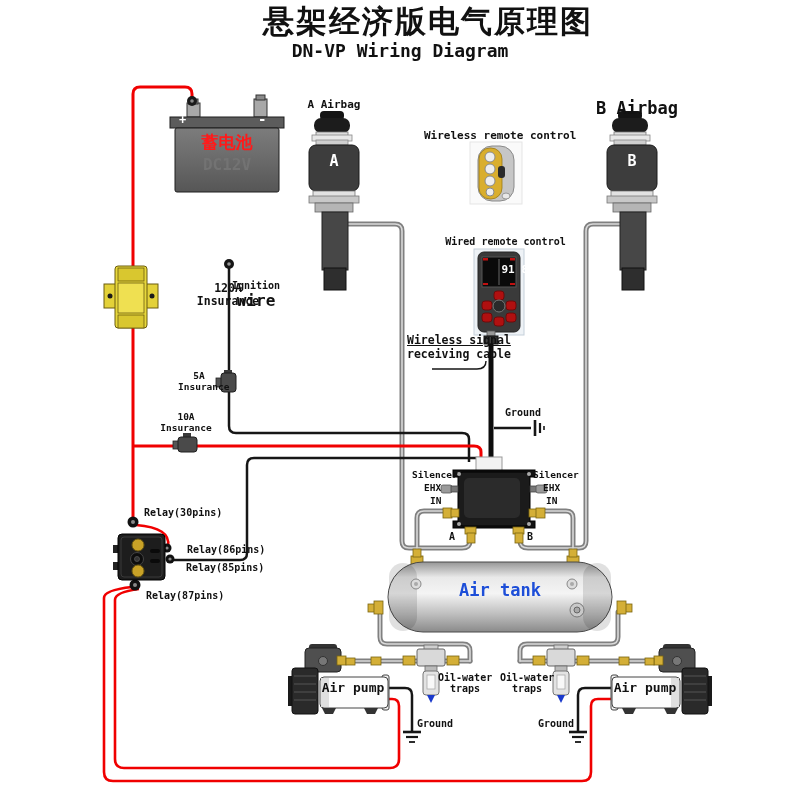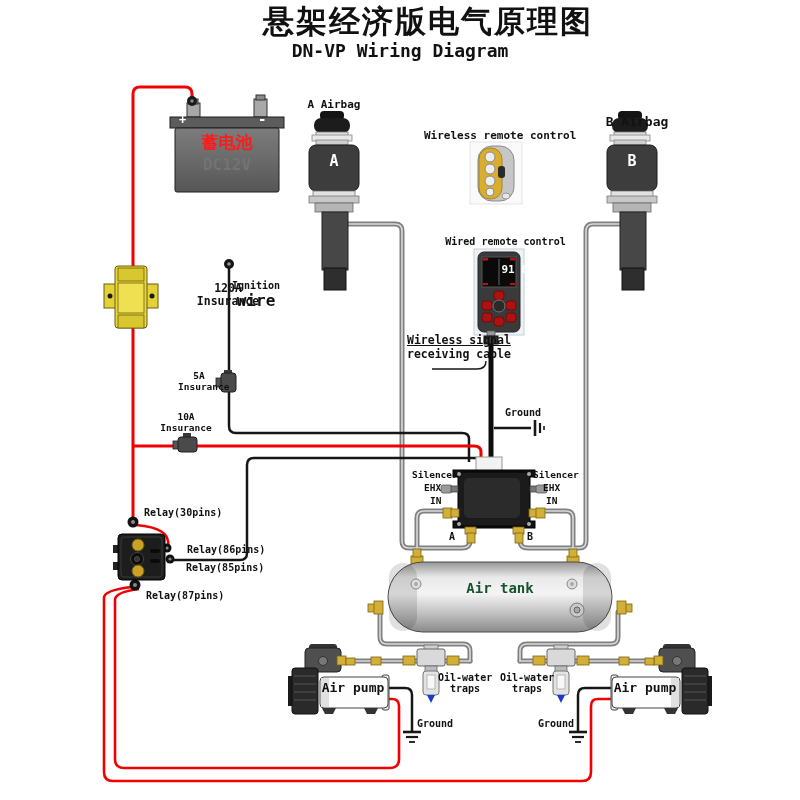--- a/index.html
+++ b/index.html
@@ -322,21 +322,21 @@
 
 <div class="lbl title-cn">悬架经济版电气原理图</div>
 <div class="lbl title-en">DN-VP Wiring Diagram</div>
 
 <div class="lbl batt-t1 ctr">蓄电池</div>
 <div class="lbl batt-t2 ctr">DC12V</div>
 <div class="lbl white" style="left:179px;top:114px;font-size:12px;">+</div>
 <div class="lbl white" style="left:258px;top:112px;font-size:14px;">-</div>
 
 <div class="lbl ctr" style="left:291px;top:99px;width:86px;font-size:11px;">A Airbag</div>
-<div class="lbl ctr" style="left:594px;top:99px;width:86px;font-size:13px;margin-top:16px;">B Airbag</div>
+<div class="lbl ctr" style="left:594px;top:99px;width:86px;font-size:17px;">B Airbag</div>
 <div class="lbl ctr white" style="left:322px;top:153px;width:24px;font-size:15px;">A</div>
 <div class="lbl ctr white" style="left:620px;top:153px;width:24px;font-size:15px;">B</div>
 
 <div class="lbl ctr" style="left:424px;top:130px;width:140px;font-size:11px;">Wireless remote control</div>
 <div class="lbl ctr" style="left:442px;top:236px;width:127px;font-size:10px;">Wired remote control</div>
 <div class="lbl ctr white" style="left:481px;top:264px;width:16px;font-size:11px;margin-left:39px;">85</div>
 <div class="lbl ctr white" style="left:500px;top:264px;width:16px;font-size:11px;">91</div>
 
 <div class="lbl ctr" style="left:196px;top:282px;width:64px;font-size:11.5px;">120A</div>
 <div class="lbl ctr" style="left:196px;top:295px;width:64px;font-size:11.5px;">Insurance</div>
@@ -362,21 +362,21 @@
 
 <div class="lbl" style="left:412px;top:470px;font-size:9.5px;">Silencer</div>
 <div class="lbl" style="left:533px;top:470px;font-size:9.5px;">Silencer</div>
 <div class="lbl" style="left:424px;top:483px;font-size:9.5px;">EHX</div>
 <div class="lbl" style="left:543px;top:483px;font-size:9.5px;">EHX</div>
 <div class="lbl" style="left:430px;top:496px;font-size:9.5px;">IN</div>
 <div class="lbl" style="left:546px;top:496px;font-size:9.5px;">IN</div>
 <div class="lbl" style="left:449px;top:531px;font-size:10px;">A</div>
 <div class="lbl" style="left:527px;top:531px;font-size:10px;">B</div>
 
-<div class="lbl ctr" style="left:420px;top:581px;width:160px;font-size:14px;color:#14532d;">Air tank</div>
+<div class="lbl ctr" style="left:420px;top:581px;width:160px;font-size:17px;color:#1d4ed8;">Air tank</div>
 
 <div class="lbl ctr" style="left:438px;top:672px;width:54px;font-size:10px;">Oil-water</div>
 <div class="lbl ctr" style="left:438px;top:683px;width:54px;font-size:10px;">traps</div>
 <div class="lbl ctr" style="left:500px;top:672px;width:54px;font-size:10px;">Oil-water</div>
 <div class="lbl ctr" style="left:500px;top:683px;width:54px;font-size:10px;">traps</div>
 
 <div class="lbl ctr" style="left:320px;top:681px;width:66px;font-size:13px;">Air pump</div>
 <div class="lbl ctr" style="left:612px;top:681px;width:66px;font-size:13px;">Air pump</div>
 
 <div class="lbl" style="left:417px;top:718px;font-size:10px;">Ground</div>

